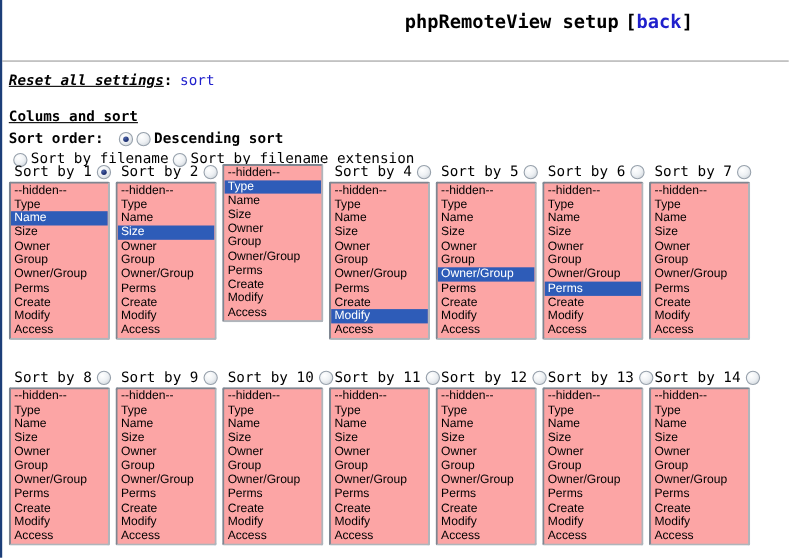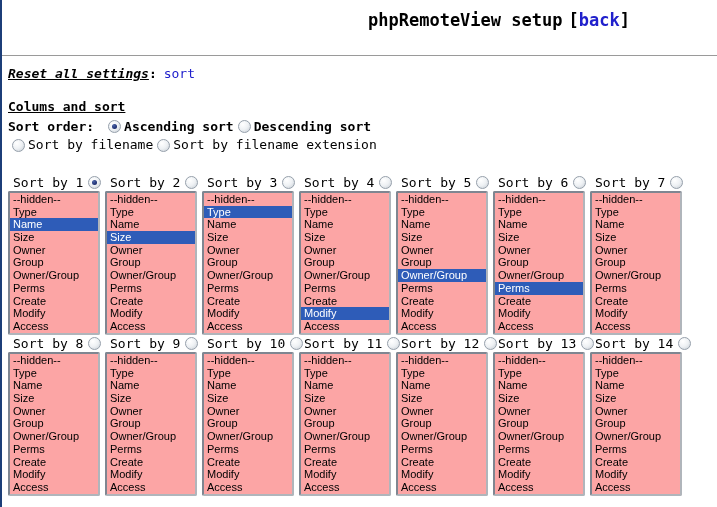--- a/index.html
+++ b/index.html
@@ -59,21 +59,21 @@
   .radio.checked::after{
     content:"";position:absolute;left:3px;top:3px;width:5px;height:5px;
     border-radius:50%;
     background:radial-gradient(circle at 35% 30%, #4a63a8 0%, #1b2c6e 70%);
   }
   .radio-row .radio{margin-right:3px;}
   .radio-row .opt-label{margin-right:4px;}
   .box-row{
     position:absolute;left:8px;display:flex;
   }
-  #row1{top:174px;}
+  #row1{top:148px;}
   #row2{top:335px;}
   .sortbox{width:92px;margin-right:5px;flex:0 0 auto;}
   .sortbox-head{
     height:16px;display:flex;align-items:center;
     font-size:13px;padding-left:5px;white-space:nowrap;
   }
   .sortbox-head .radio{margin-left:5px;}
   .listbox{
     margin-top:1px;height:140px;
     background:#fca5a5;
@@ -104,21 +104,20 @@
 
 <div class="reset-line">
   <span class="bold-ul">Reset all settings</span><span class="colon">:</span><a class="link">sort</a>
 </div>
 
 <div class="section-heading">Colums and sort</div>
 
 <div class="radio-row" id="sort-order-row">
   <span class="row-label">Sort order:</span>
 <span class="radio checked"></span>
-    <span class="opt-label">Ascending sort</span>
     <span class="radio"></span>
     <span class="opt-label">Descending sort</span>
   </div>
 
 <div class="radio-row" id="filename-row">
     <span class="radio"></span>
     <span class="opt-label">Sort by filename</span>
     <span class="radio"></span>
     <span class="opt-label">Sort by filename extension</span>
   </div>
@@ -156,24 +155,20 @@
         <div class="opt">Owner</div>
         <div class="opt">Group</div>
         <div class="opt">Owner/Group</div>
         <div class="opt">Perms</div>
         <div class="opt">Create</div>
         <div class="opt">Modify</div>
         <div class="opt">Access</div>
       </div>
     </div>
     <div class="sortbox">
-      <div class="sortbox-head">
-        <span>Sort by 3</span>
-        <span class="radio"></span>
-      </div>
       <div class="listbox">
         <div class="opt">--hidden--</div>
         <div class="opt selected">Type</div>
         <div class="opt">Name</div>
         <div class="opt">Size</div>
         <div class="opt">Owner</div>
         <div class="opt">Group</div>
         <div class="opt">Owner/Group</div>
         <div class="opt">Perms</div>
         <div class="opt">Create</div>

